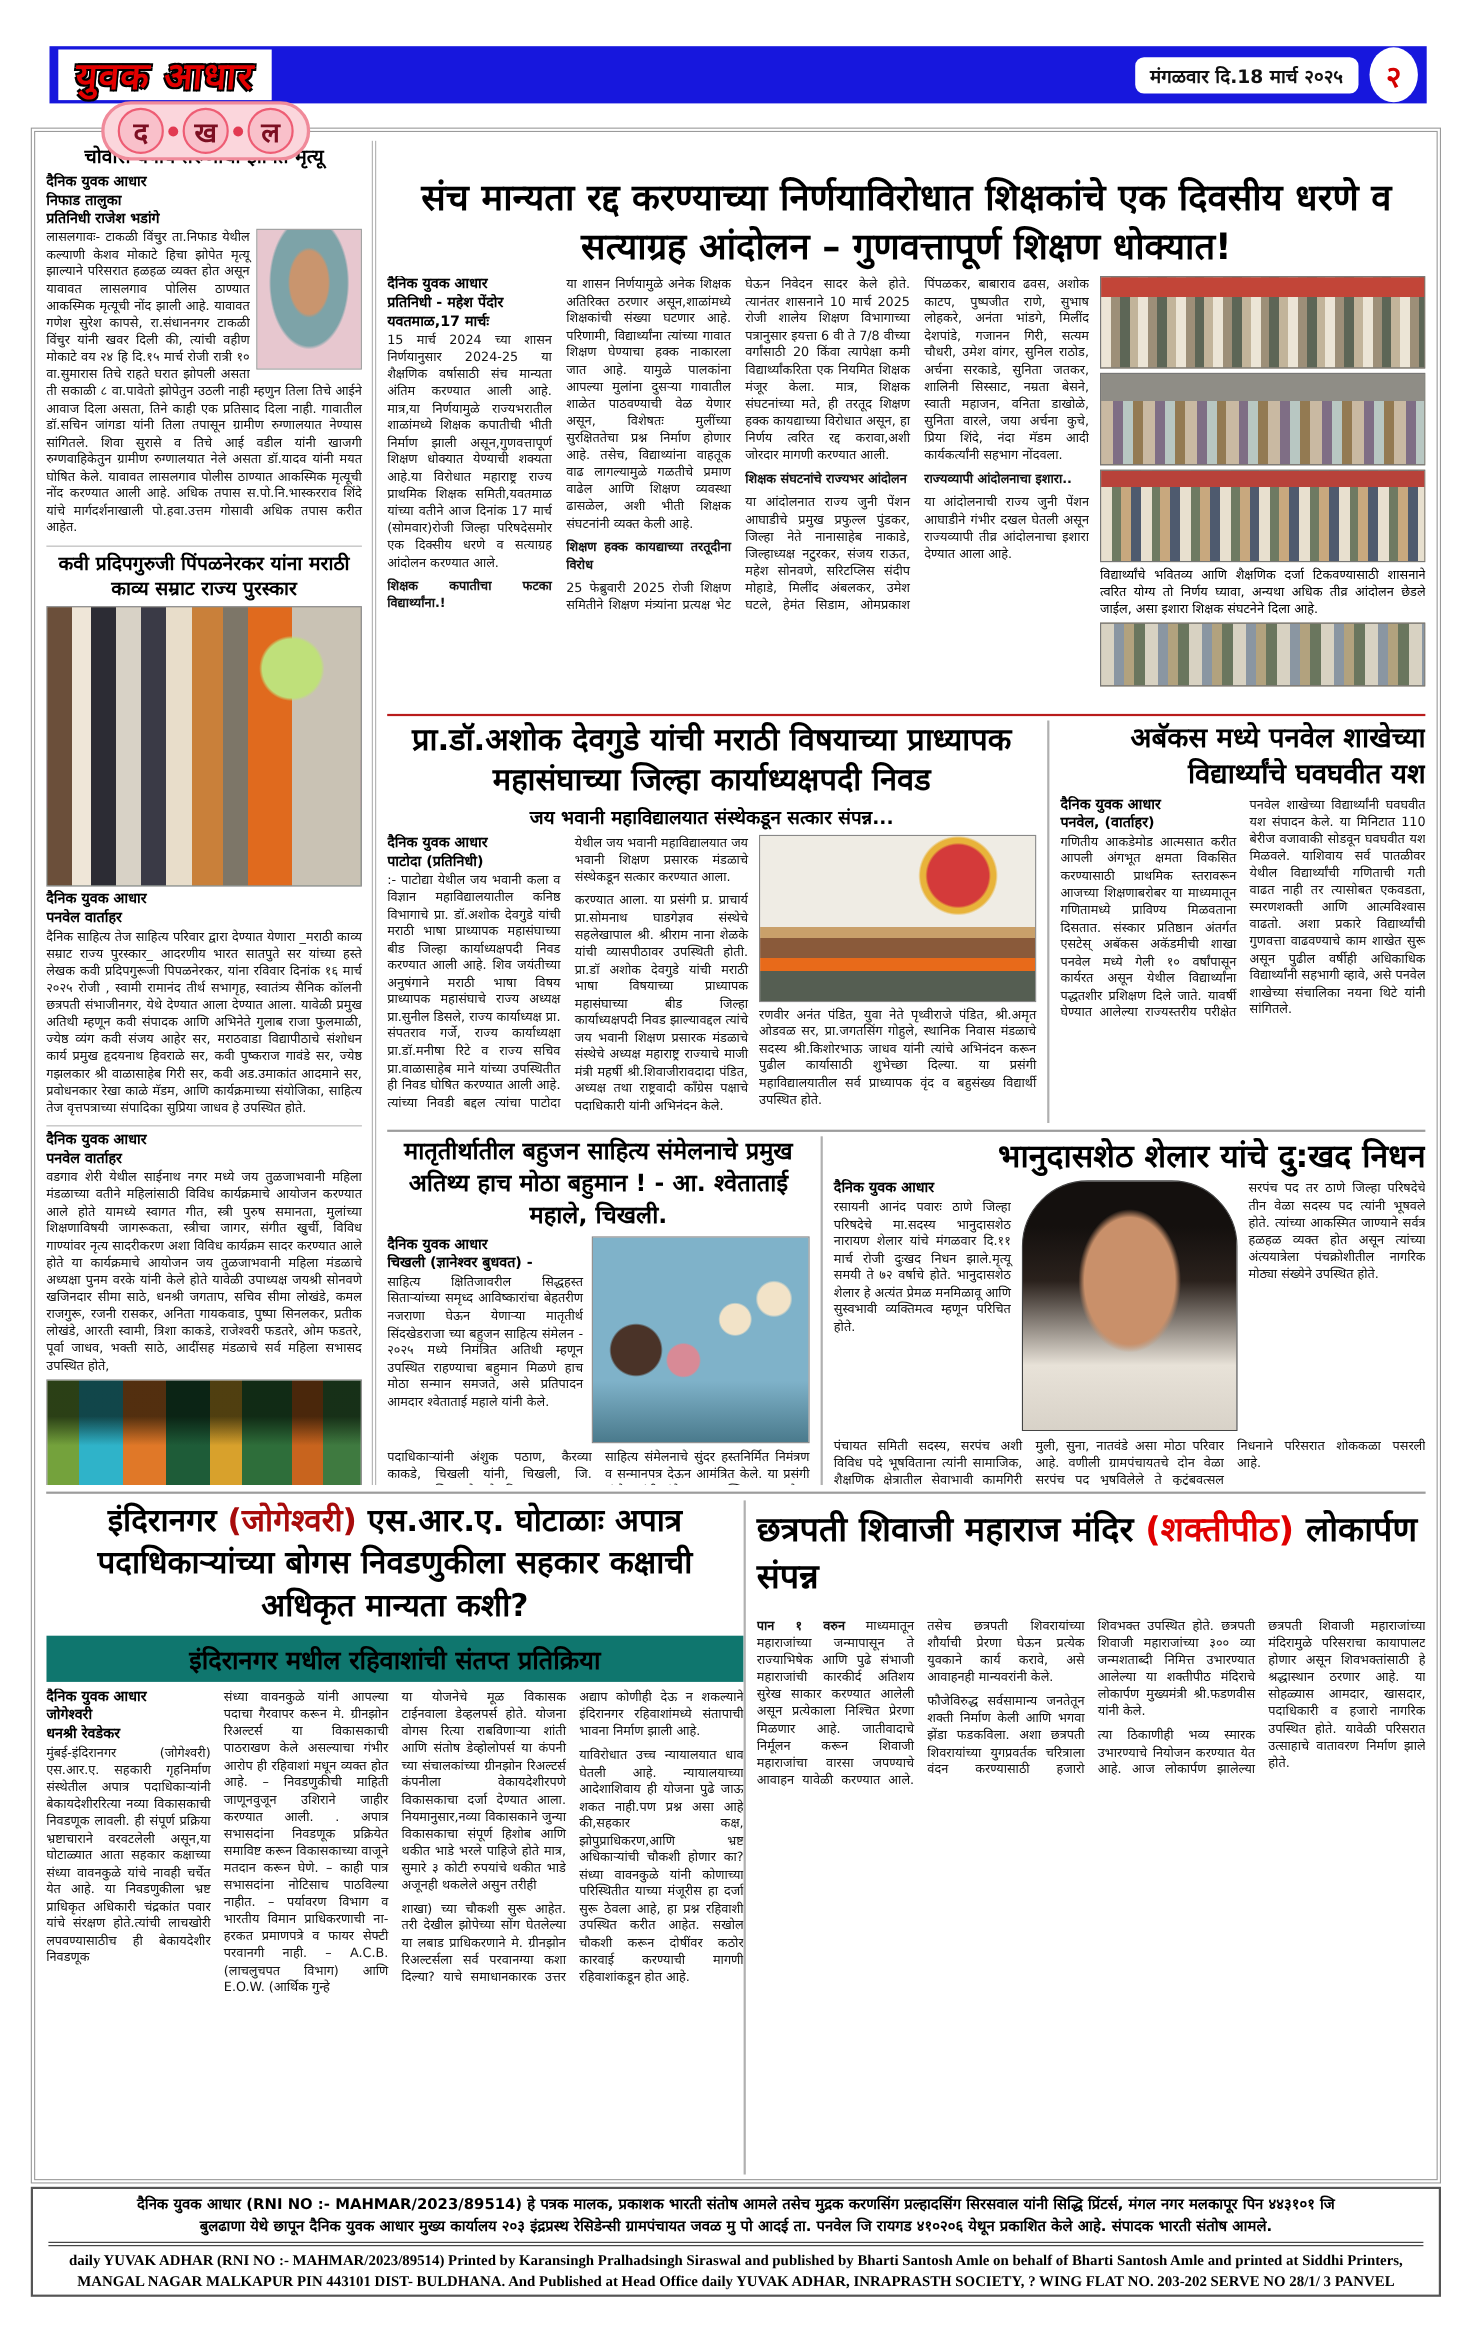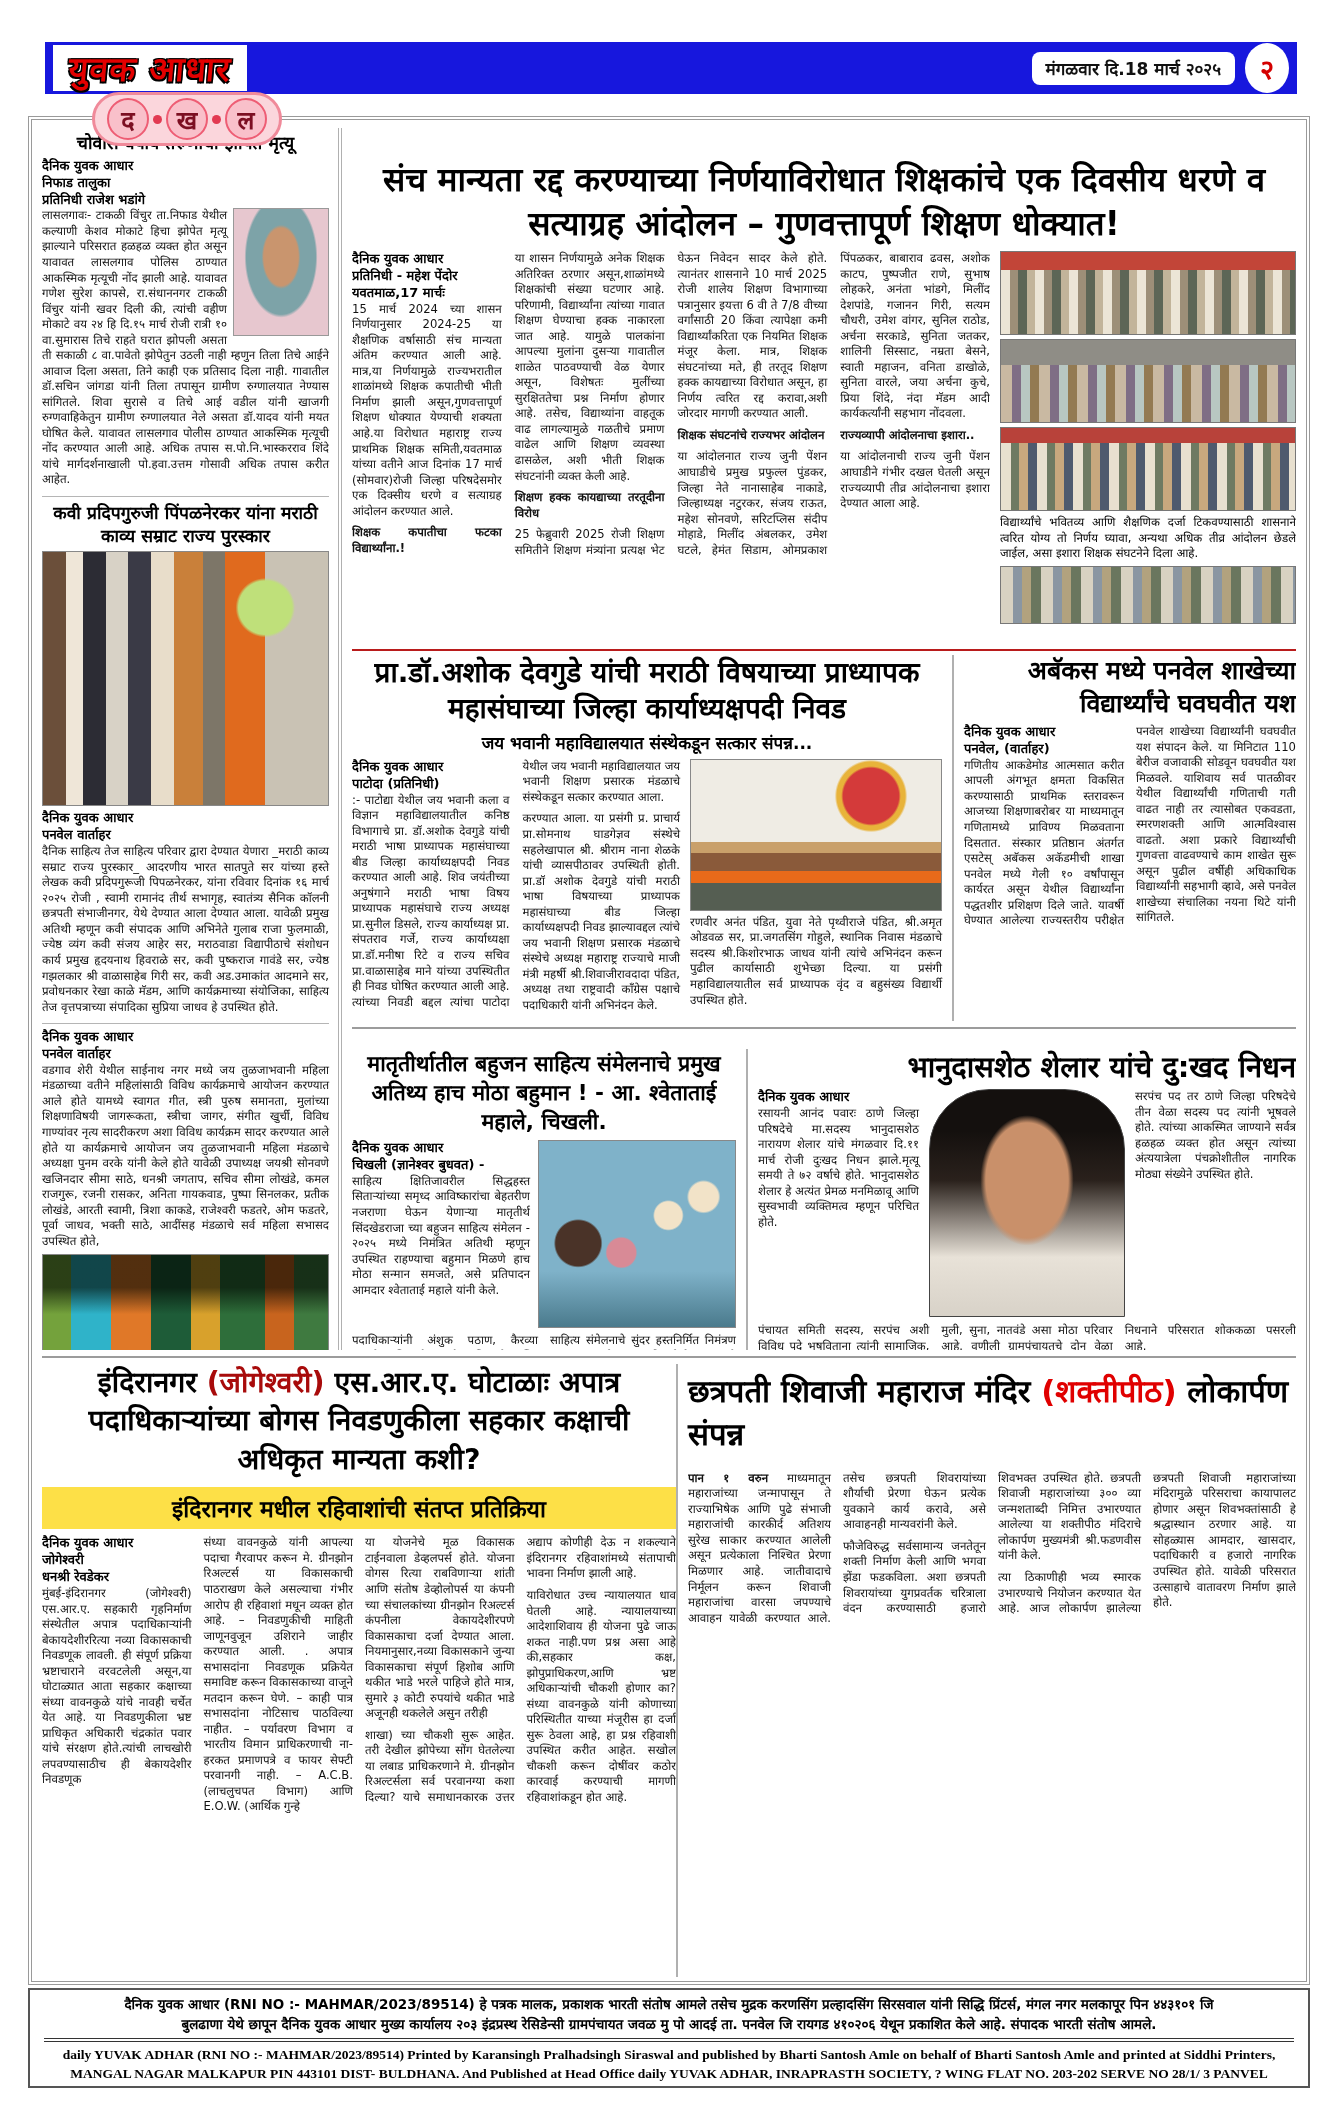--- a/index.html
+++ b/index.html
@@ -87,21 +87,21 @@
   .dev-right { width:252px; flex:0 0 auto; }
   .dev-photo { width:100%; height:152px; border:1px solid #888;
       background:
         radial-gradient(circle at 72% 24%, #d43a3a 0 13%, #e8b33a 14% 16%, transparent 17%),
         linear-gradient(180deg,#efece4 0 55%, #c9a06a 55% 62%, #8a5a3a 62% 74%, #e86a1a 74% 82%, #555e52 82% 100%); }
   .abacus { width:342px; flex:0 0 auto; padding-left:10px; overflow:hidden; }
   .abacus-headline { font-size:25px; font-weight:900; text-align:right; line-height:1.3; }
   .abacus-cols { column-count:2; column-gap:12px; margin-top:4px; }
 
   
-  .band2 { display:flex; border-top:2px solid #9c9c9c; margin-top:6px; padding-top:20px; flex:1; overflow:hidden; }
+  .band2 { display:flex; border-top:2px solid #9c9c9c; margin-top:6px; padding-top:4px; flex:1; overflow:hidden; }
   .sammelan { width:396px; flex:0 0 auto; border-right:2px solid #b0b0b0; padding-right:10px; overflow:hidden; }
   .sam-headline { font-size:21.5px; font-weight:900; text-align:center; line-height:1.35; }
   .sam-flex { display:flex; gap:8px; margin-top:4px; }
   .sam-col { flex:1; }
   .sam-photo { width:198px; height:188px; flex:0 0 auto; border:1px solid #888;
       background:
         radial-gradient(circle at 20% 55%, #4a3328 0 12%, transparent 13%),
         radial-gradient(circle at 42% 60%, #d88a96 0 9%, transparent 10%),
         radial-gradient(circle at 66% 40%, #f2e3c8 0 8%, transparent 9%),
         radial-gradient(circle at 84% 30%, #f2e3c8 0 7%, transparent 8%),
@@ -116,21 +116,21 @@
         radial-gradient(ellipse at 50% 40%, #c9906a 0 30%, transparent 34%),
         linear-gradient(180deg,#14100e 0 18%, #2a211c 40%, #e8e2d8 74%, #d8d2c8 100%); }
   .obit-tail { column-count:3; column-gap:12px; margin-top:6px; }
 
   
   .bottom-zone { border-top:2px solid #9c9c9c; margin-top:6px; padding-top:6px; flex:1; display:flex; overflow:hidden; }
   .sra { width:636px; flex:0 0 auto; border-right:2px solid #b0b0b0; display:flex; flex-direction:column; overflow:hidden; }
   .sra-headline { font-size:28.5px; font-weight:900; text-align:center; line-height:1.35; }
   .red-word { color:#a80b0b; }
   .red-word-bright { color:#e00000; }
-  .strap { background:#fde047; font-size:23px; font-weight:900; text-align:center; padding:5px 4px; margin:8px 0 6px; }
+  .strap { background:#0f766e; font-size:23px; font-weight:900; text-align:center; padding:5px 4px; margin:8px 0 6px; }
   .sra-cols { column-count:4; column-gap:12px; flex:1; overflow:hidden; }
   .temple { flex:1; padding-left:10px; display:flex; flex-direction:column; overflow:hidden; }
   .temple-headline { font-size:31px; font-weight:900; text-align:left; line-height:1.4; margin:6px 0 14px; }
   .temple-cols { column-count:4; column-gap:12px; flex:1; overflow:hidden; }
   .para { margin-bottom:6px; }
   .lead-in { font-weight:900; }
 
   
   .newsfoot { position:absolute; left:28px; right:29px; bottom:38px; height:100px;
       border:2px solid #555; padding:4px 14px; text-align:center; overflow:hidden; }

